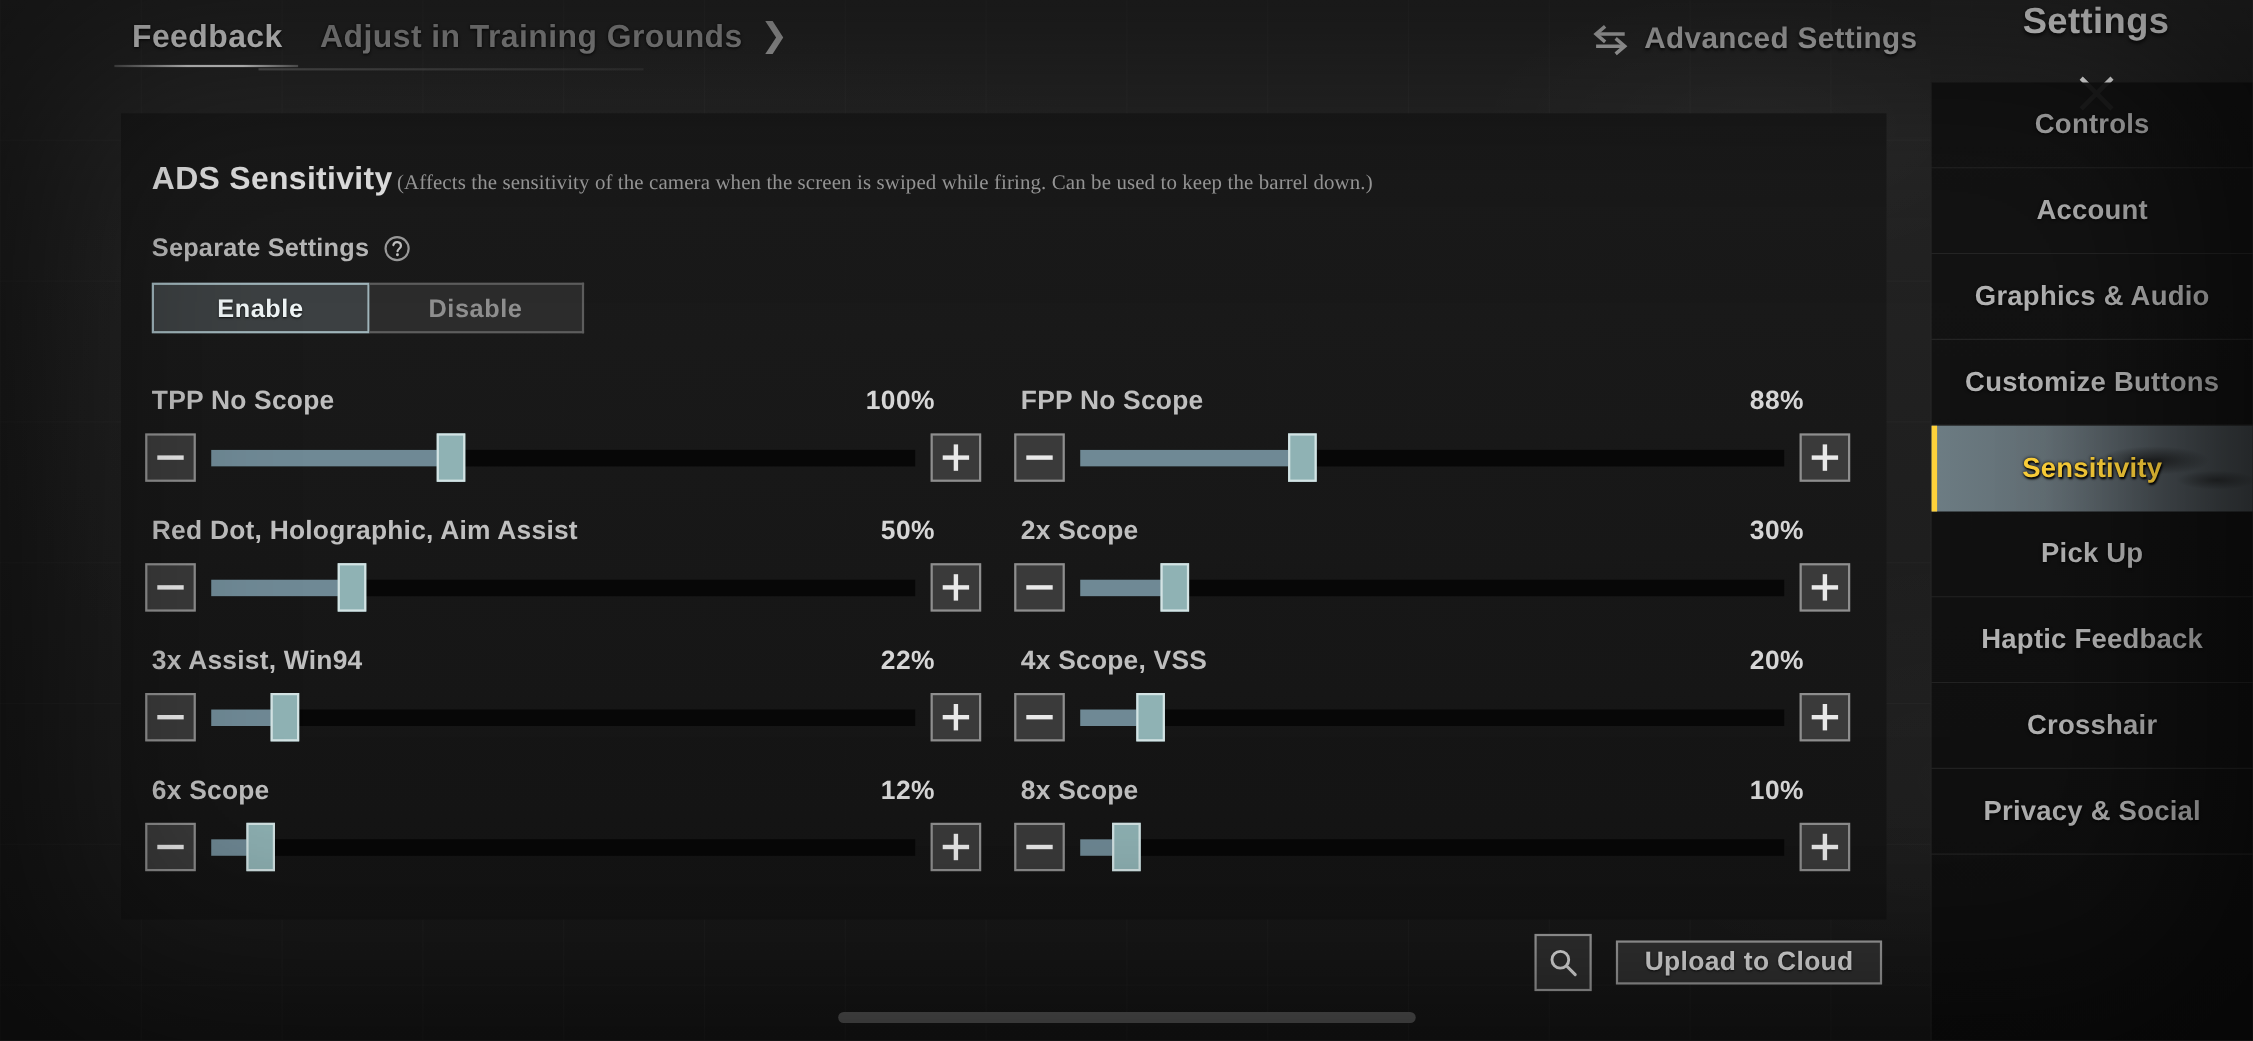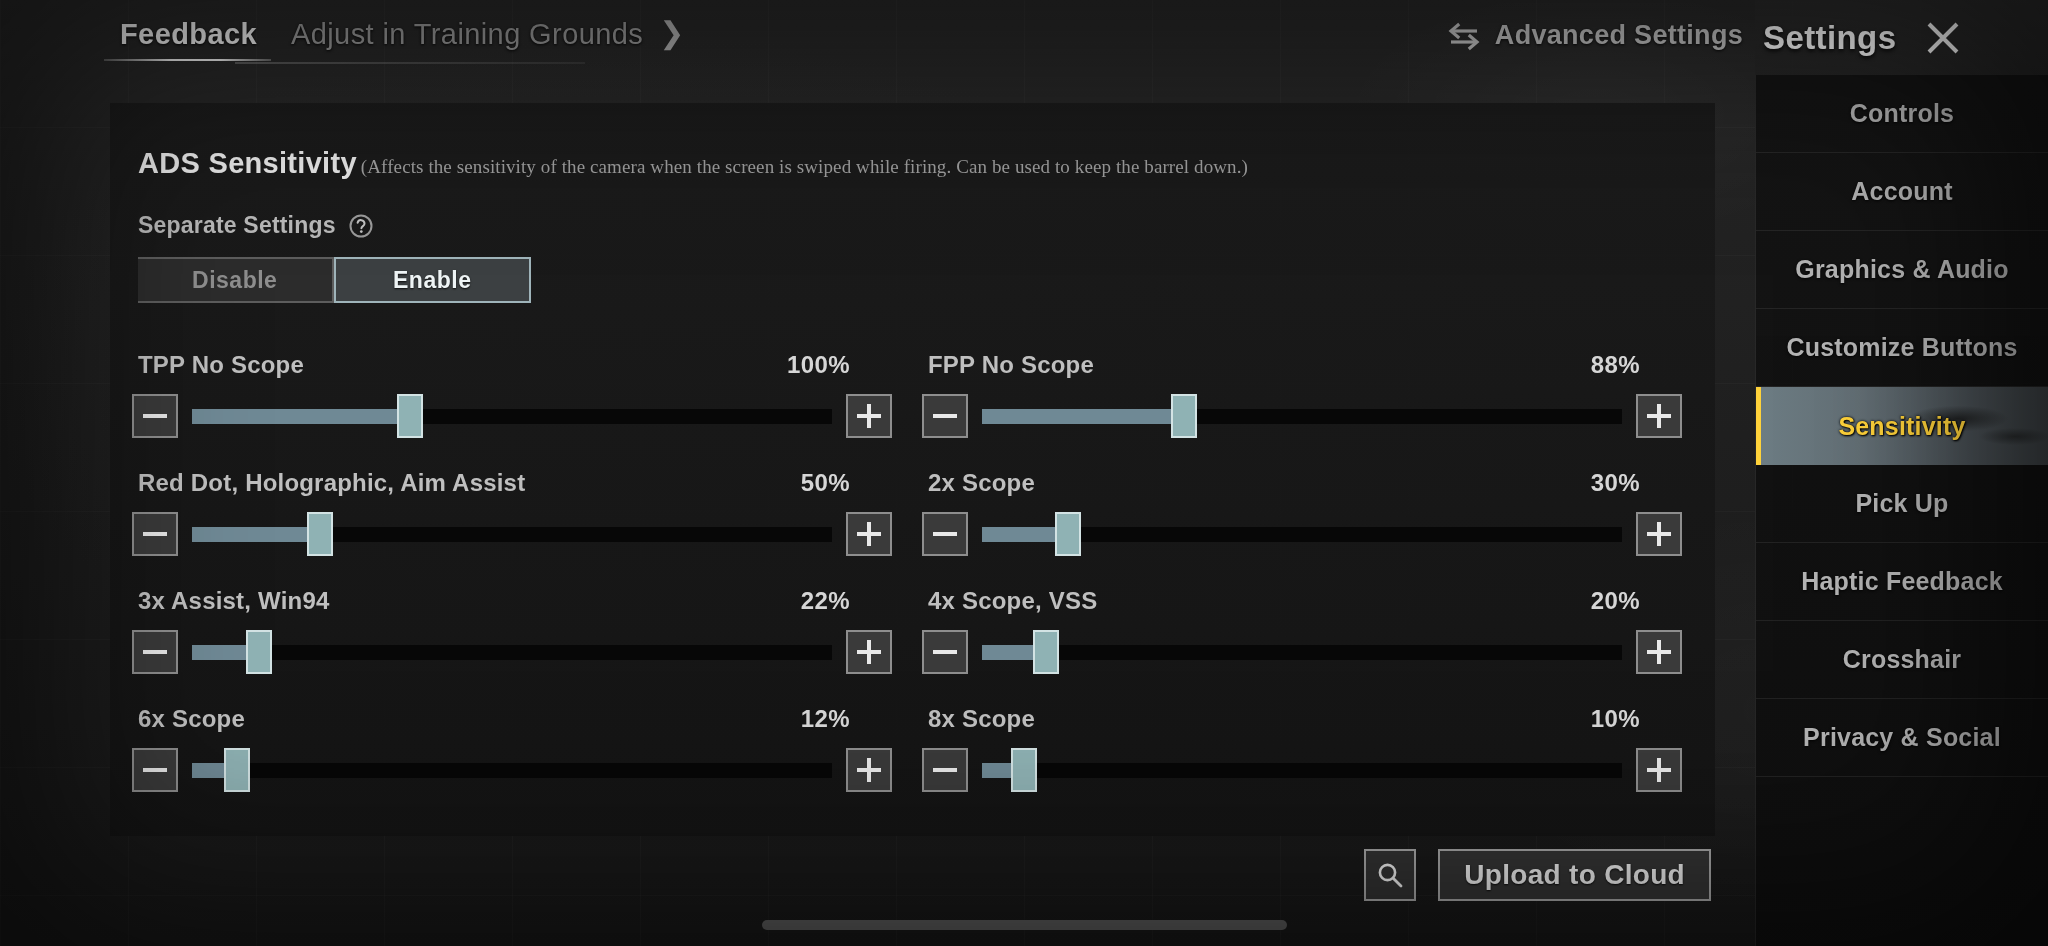--- a/index.html
+++ b/index.html
@@ -70,21 +70,21 @@
   }
   .tab.active::after {
     content: "";
     position: absolute;
     left: -16px; right: -14px; bottom: 0;
     height: 2px;
     background: linear-gradient(90deg, rgba(235,235,235,0.25), #eaeaea 40%, #eaeaea 70%, rgba(235,235,235,0.3));
   }
   .tab.muted {
     color: #9a9a9a;
-    font-weight: normal;
+    font-weight: bold;
   }
   .tab-chevron {
     color: #b0b0b0;
     font-size: 30px;
     line-height: 1;
     margin-left: -18px;
     padding-bottom: 12px;
     font-weight: 300;
   }
   .tab-underline-dim {
@@ -290,29 +290,29 @@
   }
   .search-btn {
     width: 52px; height: 52px;
     background: #333333;
     border: 2px solid #a8a8a8;
     display: flex;
     align-items: center;
     justify-content: center;
   }
   .upload-btn {
-    height: 52px;
+    height: 40px;
     min-width: 212px;
     padding: 0 24px;
     background: #353535;
     border: 2px solid #a8a8a8;
     display: flex;
     align-items: center;
     justify-content: center;
-    font-size: 28px;
+    font-size: 24px;
     font-weight: bold;
     color: #f0f0f0;
     letter-spacing: 0.3px;
     text-shadow: 0 1px 2px rgba(0,0,0,0.8);
   }
 
   .hscroll-track {
     position: absolute;
     left: 0; right: 0;
     bottom: 16px;
@@ -337,20 +337,21 @@
     z-index: 8;
   }
   .sidebar-head {
     position: relative;
     height: 75px;
     display: flex;
     align-items: center;
     padding-left: 8px;
     gap: 26px;
     background: linear-gradient(180deg, rgba(45,45,45,0.85), rgba(38,38,38,0.85));
+    flex-direction: column;
   }
   .sidebar-title {
     font-size: 33px;
     font-weight: bold;
     color: #ffffff;
     letter-spacing: 0.4px;
     text-shadow: 0 2px 4px rgba(0,0,0,0.9);
   }
   .close-icon { width: 42px; height: 42px; flex: none; }
 
@@ -449,22 +450,22 @@
     <div class="separate-row">
       <span class="separate-label">Separate Settings</span>
       <svg class="help-icon" viewBox="0 0 26 26">
         <circle cx="13" cy="13" r="10.5" stroke="#9a9a9a" stroke-width="2" fill="none"></circle>
         <path d="M9.6 9.8 a3.5 3.5 0 0 1 6.9 0.9 c0 2.2 -3.1 2.6 -3.1 4.6" stroke="#c2c2c2" stroke-width="2" fill="none" stroke-linecap="round"></path>
         <circle cx="13.3" cy="18.6" r="1.35" fill="#c2c2c2"></circle>
       </svg>
     </div>
 
     <div class="toggle-group">
+      <div class="toggle-btn on">Enable</div>
       <div class="toggle-btn off">Disable</div>
-      <div class="toggle-btn on">Enable</div>
     </div>
 
     <div class="slider-grid" id="slider-grid">
         <div class="slider-cell">
           <div class="slider-top">
             <span class="slider-name">TPP No Scope</span>
             <span class="slider-value">100%</span>
           </div>
           <div class="slider-ctl">
             <div class="step-btn">

